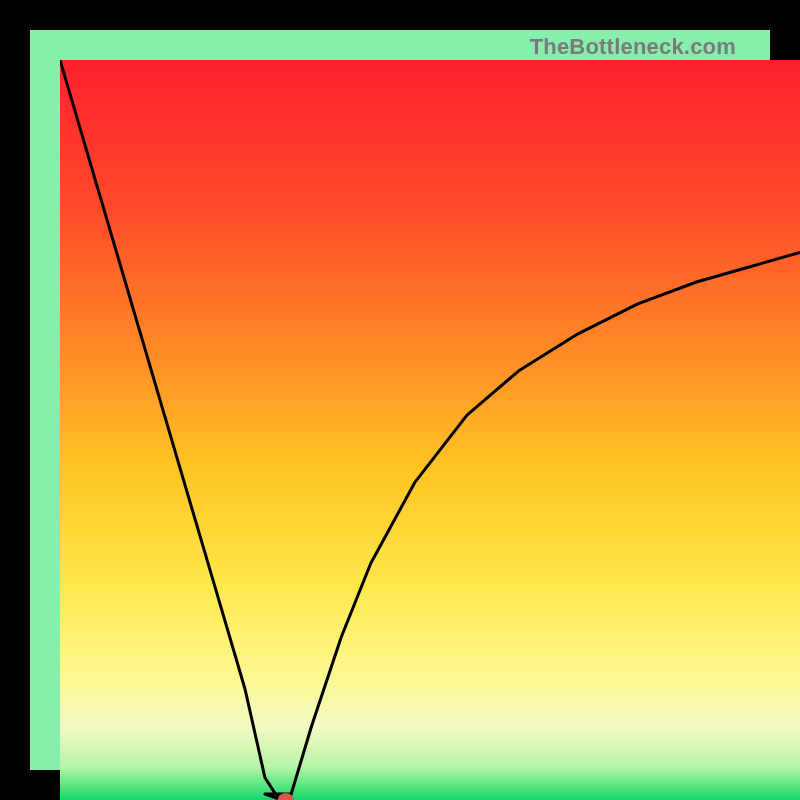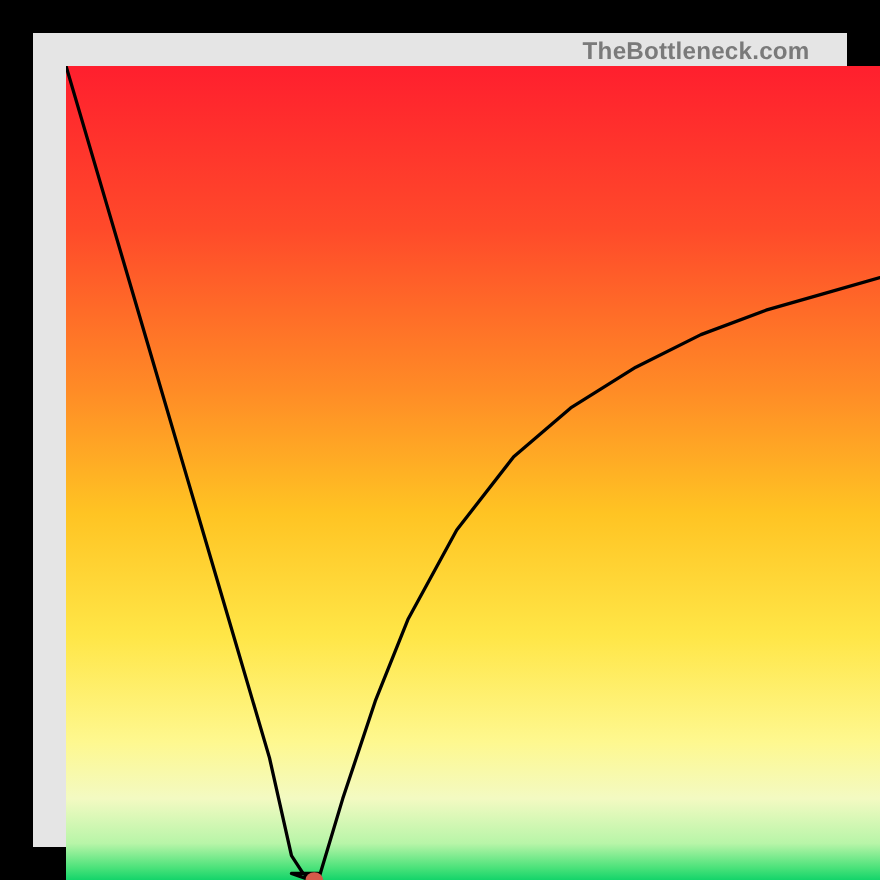--- a/index.html
+++ b/index.html
@@ -12,21 +12,21 @@
     overflow: hidden;
   }
   .frame {
     position: absolute;
     top: 0;
     left: 0;
     width: 800px;
     height: 800px;
     box-sizing: border-box;
     border: 30px solid #000;
-    background: #e5e5e5;
+    background: #86efac;
   }
   .plot-area {
     position: absolute;
     top: 30px;
     left: 30px;
     width: 740px;
     height: 740px;
     overflow: hidden;
   }
   .watermark {

